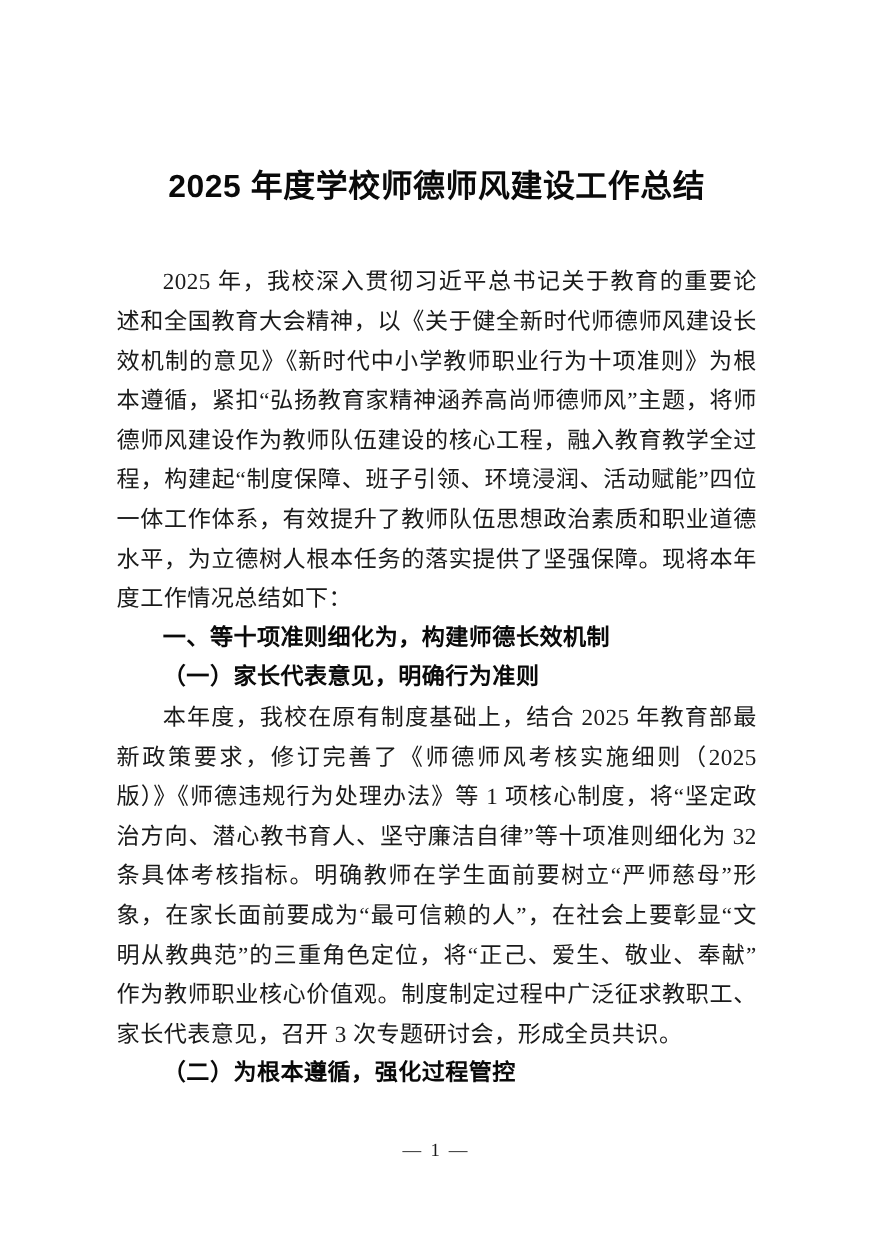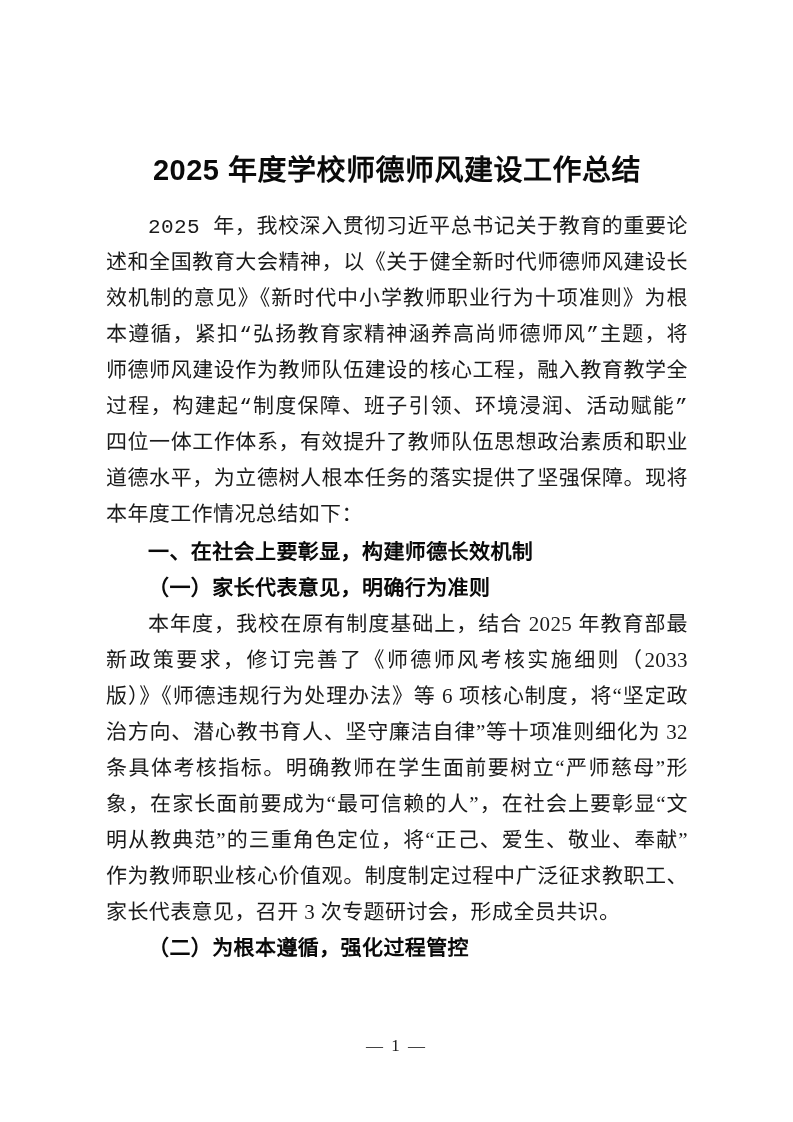--- a/index.html
+++ b/index.html
@@ -79,21 +79,21 @@
     font-family: "Liberation Sans", "DejaVu Sans", sans-serif;
     font-weight: bold;
     font-size: 21px;
     line-height: 36px;
     text-indent: 2em;
     margin: 0;
     color: #0a0a0a;
     letter-spacing: 0.4px;
   }
 
-  .spacer-top { margin-top: 18px; font-family: Liberation Mono, monospace; }
+  .spacer-top { margin-top: 46px; }
 
   
   .page-footer {
     position: absolute;
     left: 0;
     top: 1036px;
     width: 793px;
     text-align: center;
     font-family: "Liberation Serif", "DejaVu Serif", serif;
     font-size: 17px;
@@ -105,25 +105,25 @@
 <body>
 
 <div class="page">
 
   <div class="content">
 
     <h1 class="doc-title">2025 年度学校师德师风建设工作总结</h1>
 
     <p class="body-para spacer-top">2025 年，我校深入贯彻习近平总书记关于教育的重要论述和全国教育大会精神，以《关于健全新时代师德师风建设长效机制的意见》《新时代中小学教师职业行为十项准则》为根本遵循，紧扣“弘扬教育家精神涵养高尚师德师风”主题，将师德师风建设作为教师队伍建设的核心工程，融入教育教学全过程，构建起“制度保障、班子引领、环境浸润、活动赋能”四位一体工作体系，有效提升了教师队伍思想政治素质和职业道德水平，为立德树人根本任务的落实提供了坚强保障。现将本年度工作情况总结如下：</p>
 
-    <p class="h1-para">一、在社会上要彰显，构建师德长效机制</p>
+    <p class="h1-para">一、等十项准则细化为，构建师德长效机制</p>
 
     <p class="h2-para">（一）家长代表意见，明确行为准则</p>
 
-    <p class="body-para">本年度，我校在原有制度基础上，结合 2025 年教育部最新政策要求，修订完善了《师德师风考核实施细则（2033 版）》《师德违规行为处理办法》等 6 项核心制度，将“坚定政治方向、潜心教书育人、坚守廉洁自律”等十项准则细化为 32 条具体考核指标。明确教师在学生面前要树立“严师慈母”形象，在家长面前要成为“最可信赖的人”，在社会上要彰显“文明从教典范”的三重角色定位，将“正己、爱生、敬业、奉献”作为教师职业核心价值观。制度制定过程中广泛征求教职工、家长代表意见，召开 3 次专题研讨会，形成全员共识。</p>
+    <p class="body-para">本年度，我校在原有制度基础上，结合 2025 年教育部最新政策要求，修订完善了《师德师风考核实施细则（2025 版）》《师德违规行为处理办法》等 1 项核心制度，将“坚定政治方向、潜心教书育人、坚守廉洁自律”等十项准则细化为 32 条具体考核指标。明确教师在学生面前要树立“严师慈母”形象，在家长面前要成为“最可信赖的人”，在社会上要彰显“文明从教典范”的三重角色定位，将“正己、爱生、敬业、奉献”作为教师职业核心价值观。制度制定过程中广泛征求教职工、家长代表意见，召开 3 次专题研讨会，形成全员共识。</p>
 
     <p class="h2-para">（二）为根本遵循，强化过程管控</p>
 
   </div>
 
   <div class="page-footer">— 1 —</div>
 
 </div>
 
 </body></html>

